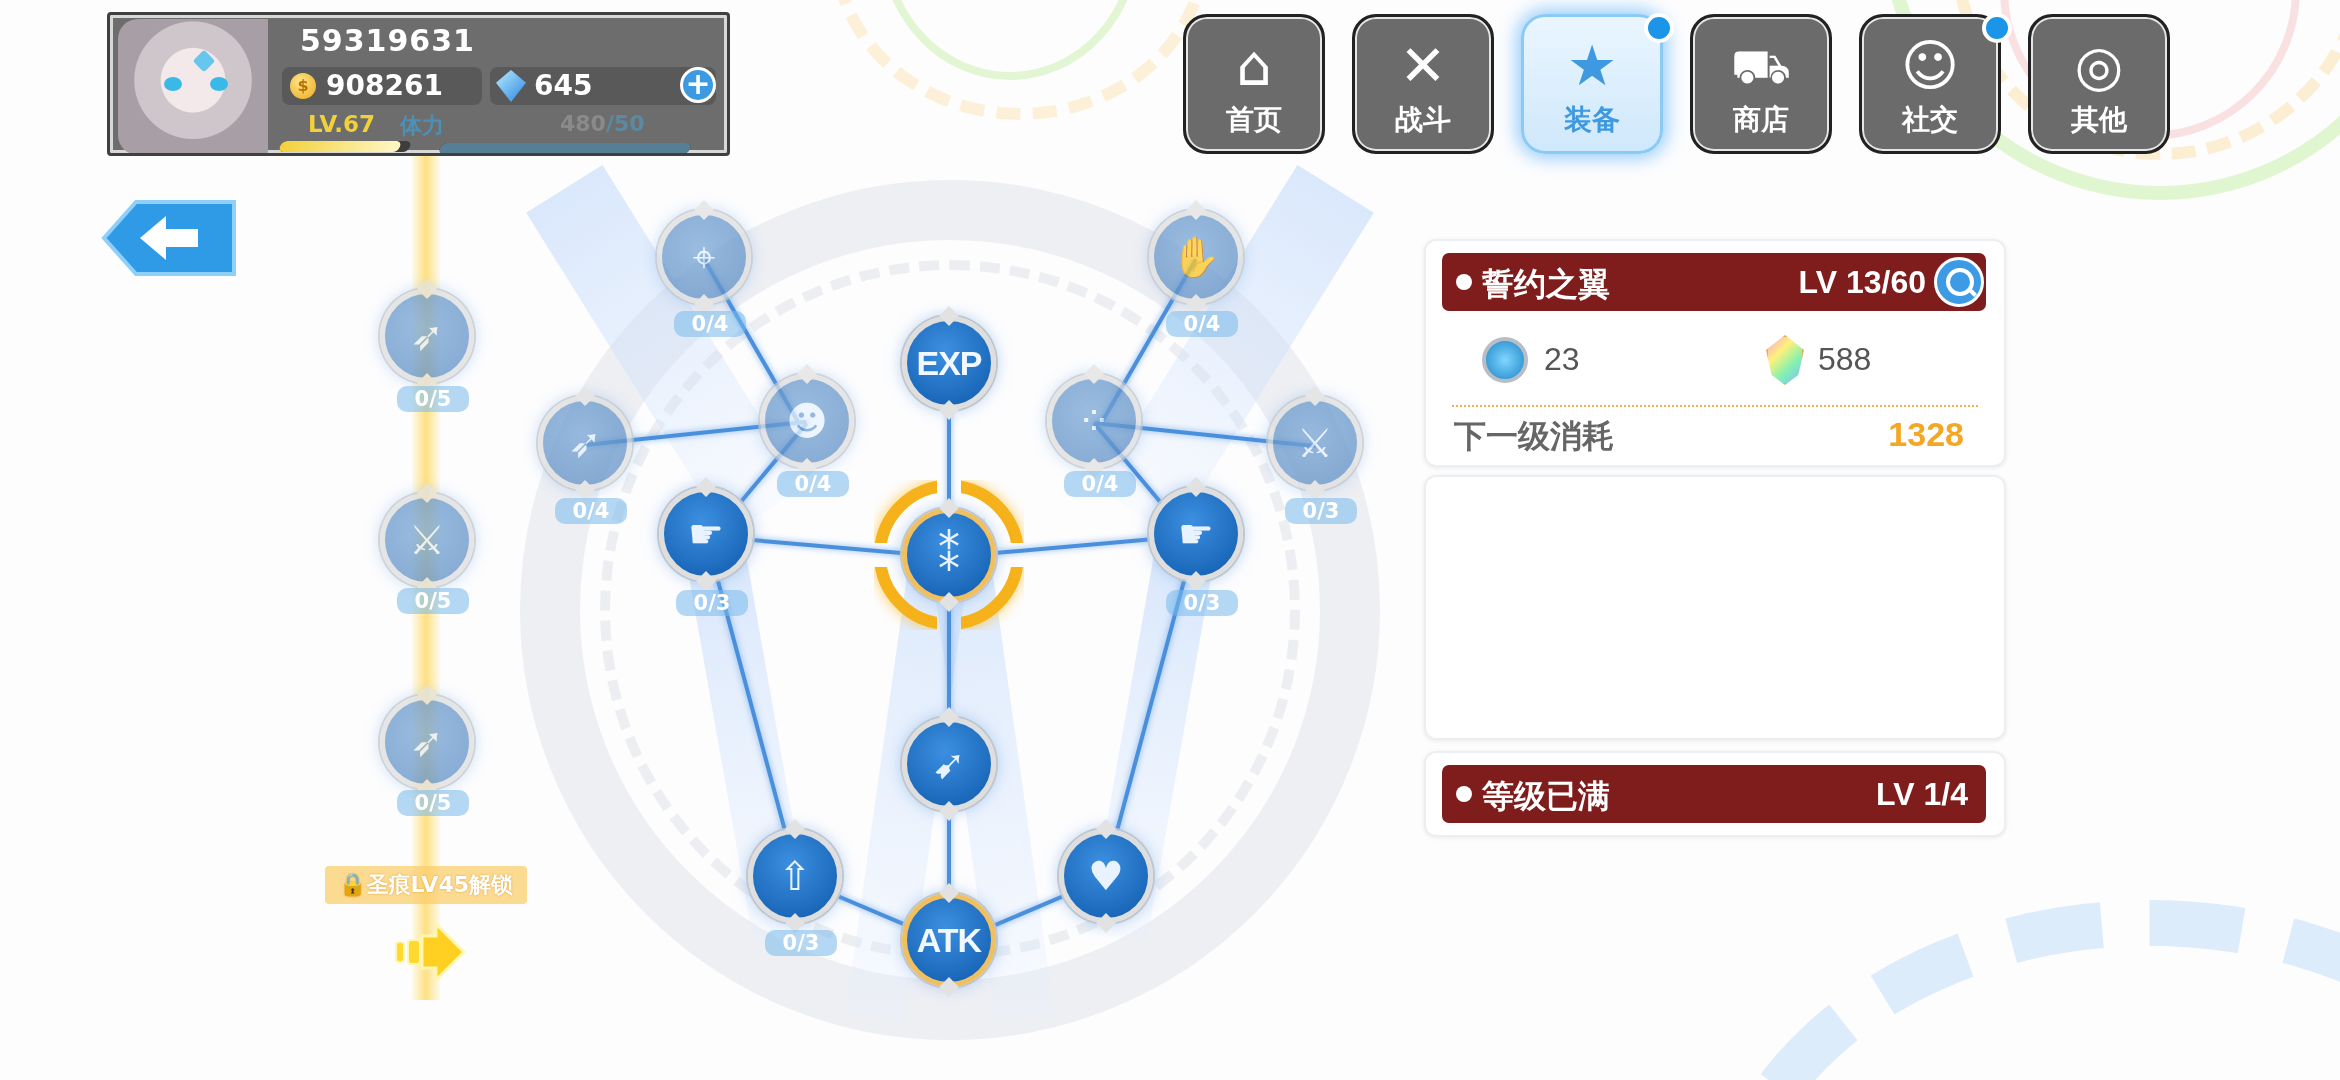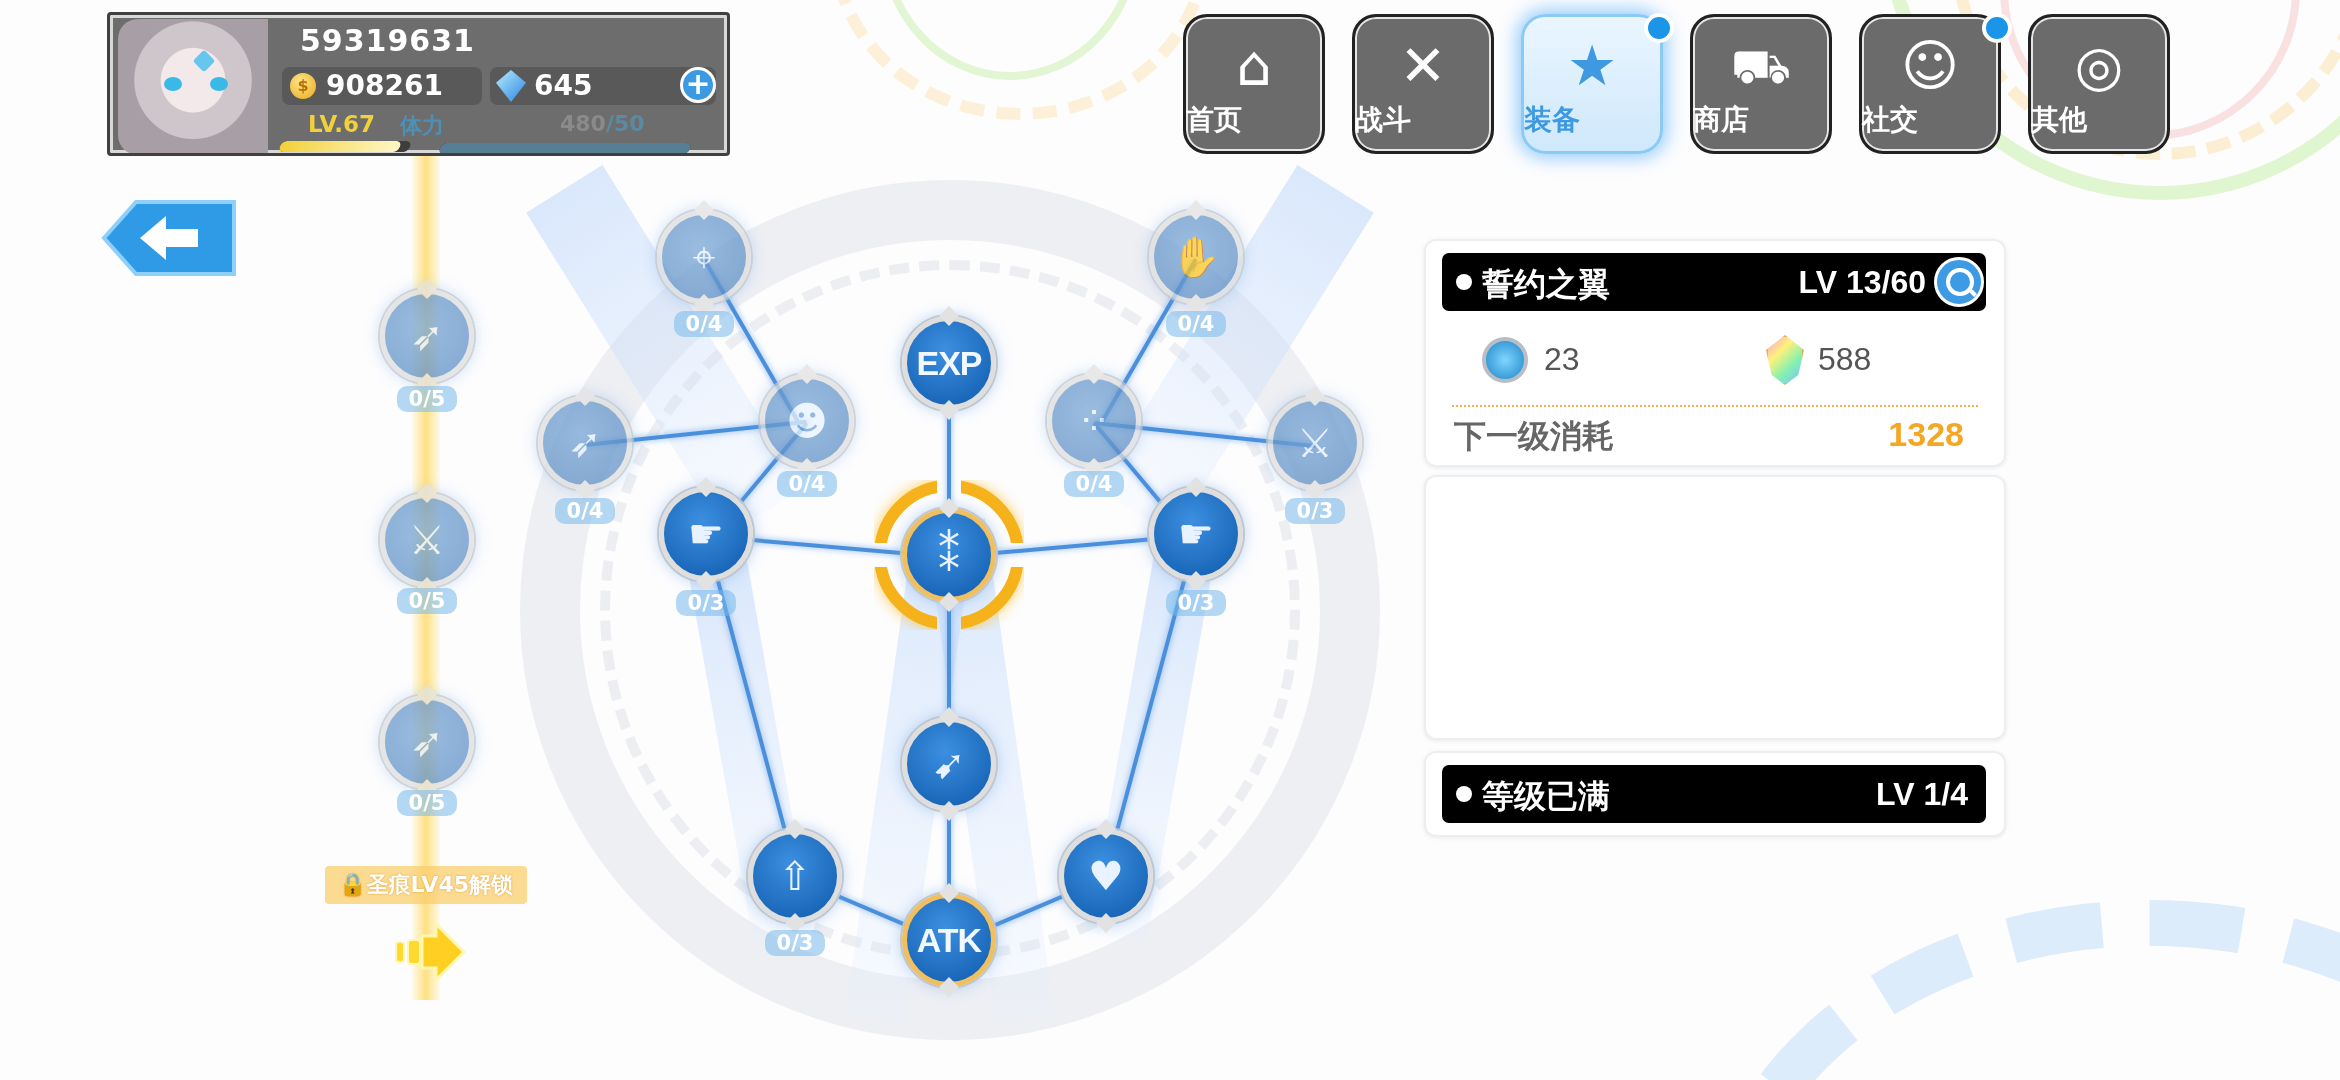--- a/index.html
+++ b/index.html
@@ -40,21 +40,21 @@
   .stam-label{left:290px;top:96px;color:#4c90b8;font-size:22px;font-weight:bold}
   .stam-val{left:450px;top:96px;font-size:22px;font-weight:bold;color:#8a8a8a}
   .stam-val .max{color:#5c8aa4}
 
   
   .nav{top:14px;width:142px;height:140px;background:#6b6b6b;border:3px solid #222;border-radius:24px;
        box-shadow:0 0 0 2px #e6e6e6 inset}
   .nav.active{background:linear-gradient(#eaf6ff,#cfe8fb);border:3px solid #8ccaf6;box-shadow:0 0 18px 4px rgba(120,190,250,.8)}
   .nav .ico{position:absolute;left:0;right:0;top:14px;height:70px;text-align:center;font-size:56px;line-height:70px;color:#fff}
   .nav.active .ico{color:#3e99e0}
-  .nav .lbl{position:absolute;left:0;right:0;bottom:12px;text-align:left;color:#fff;font-size:28px;font-weight:bold}
+  .nav .lbl{position:absolute;left:0;right:0;bottom:12px;text-align:center;color:#fff;font-size:28px;font-weight:bold}
   .nav.active .lbl{color:#3e99e0}
   .dot{position:absolute;width:30px;height:30px;border-radius:50%;background:#1b95e8;border:4px solid #fff;top:-4px;right:-14px}
 
   
   .back{left:100px;top:198px;width:140px;height:80px}
   .back svg{width:100%;height:100%}
 
   
   .node{position:absolute;width:94px;height:94px;margin:-47px 0 0 -47px;border-radius:50%;
         background:radial-gradient(circle at 45% 40%,#7aa7d6,#5a8bc2);border:5px solid #dedede;
@@ -63,30 +63,30 @@
   .node.on{background:radial-gradient(circle at 45% 35%,#3c8fe0,#0f5aad);opacity:1}
   .node.dim{opacity:.75}
   .node.sel{border-color:#f0c060}
   .node .txt{font-weight:bold;font-family:"Liberation Sans",sans-serif;font-size:34px;color:#f2f8ff;letter-spacing:-1px}
   .node::before,.node::after{content:"";position:absolute;width:14px;height:14px;background:#e2e2e2;transform:rotate(45deg)}
   .node::before{top:-12px;left:35px}
   .node::after{bottom:-12px;left:35px}
   .selring{position:absolute;width:150px;height:150px;margin:-75px 0 0 -75px;border-radius:50%;
            border:12px solid #f6b21a;box-shadow:0 0 14px rgba(255,190,40,.8);
            clip-path:polygon(0 0,42% 0,42% 100%,58% 100%,58% 0,100% 0,100% 42%,0 42%,0 58%,100% 58%,100% 100%,0 100%)}
-  .cnt{position:absolute;width:60px;height:26px;margin-left:-30px;border-radius:10px;background:rgba(120,185,235,.55);
+  .cnt{position:absolute;width:72px;height:26px;margin-left:-30px;border-radius:10px;background:rgba(120,185,235,.55);
        color:#fff;font-size:21px;font-weight:bold;text-align:center;line-height:26px}
 
   .lockbadge{left:325px;top:866px;width:202px;height:38px;background:rgba(250,205,110,.75);border-radius:4px;
              color:#fff;font-size:22px;font-weight:bold;line-height:38px;text-align:center;text-shadow:0 0 2px #e09a20}
   .yarrow{left:392px;top:920px;width:74px;height:64px}
 
   
   .panel{left:1424px;width:582px;background:#fff;border:2px solid #eceff2;border-radius:12px;box-shadow:0 1px 4px rgba(0,0,0,.08)}
-  .phead{position:absolute;left:16px;right:18px;height:58px;background:#000000;border-radius:7px;color:#fff;font-weight:bold}
+  .phead{position:absolute;left:16px;right:18px;height:58px;background:#7f1d1d;border-radius:7px;color:#fff;font-weight:bold}
   .phead .bul{position:absolute;left:14px;top:21px;width:16px;height:16px;border-radius:50%;background:#fff}
   .phead .t{position:absolute;left:40px;top:10px;font-size:32px}
   .phead .r{position:absolute;right:14px;top:11px;font-size:32px;font-family:"Liberation Sans",sans-serif}
   .mag{position:absolute;right:2px;top:4px;width:50px;height:50px;border-radius:50%;border:3px solid #fff;background:#3d9be6}
   .mag::before{content:"";position:absolute;left:9px;top:8px;width:20px;height:20px;border:4px solid #fff;border-radius:50%}
   .mag::after{content:"";position:absolute;left:30px;top:30px;width:10px;height:4px;background:#fff;transform:rotate(45deg)}
   .res{position:absolute;font-size:32px;color:#555;font-family:"Liberation Sans",sans-serif}
   .resico1{position:absolute;width:46px;height:46px;border-radius:50%;background:radial-gradient(circle,#7fd6ff,#1d84c8);border:4px solid #b8bec6}
   .resico2{position:absolute;width:38px;height:50px;background:linear-gradient(135deg,#ff9cd8,#fff27a,#7ff0b2,#8ab9ff);
            clip-path:polygon(50% 0,100% 30%,85% 80%,50% 100%,15% 80%,0 30%);border:2px solid #e0b25a}

